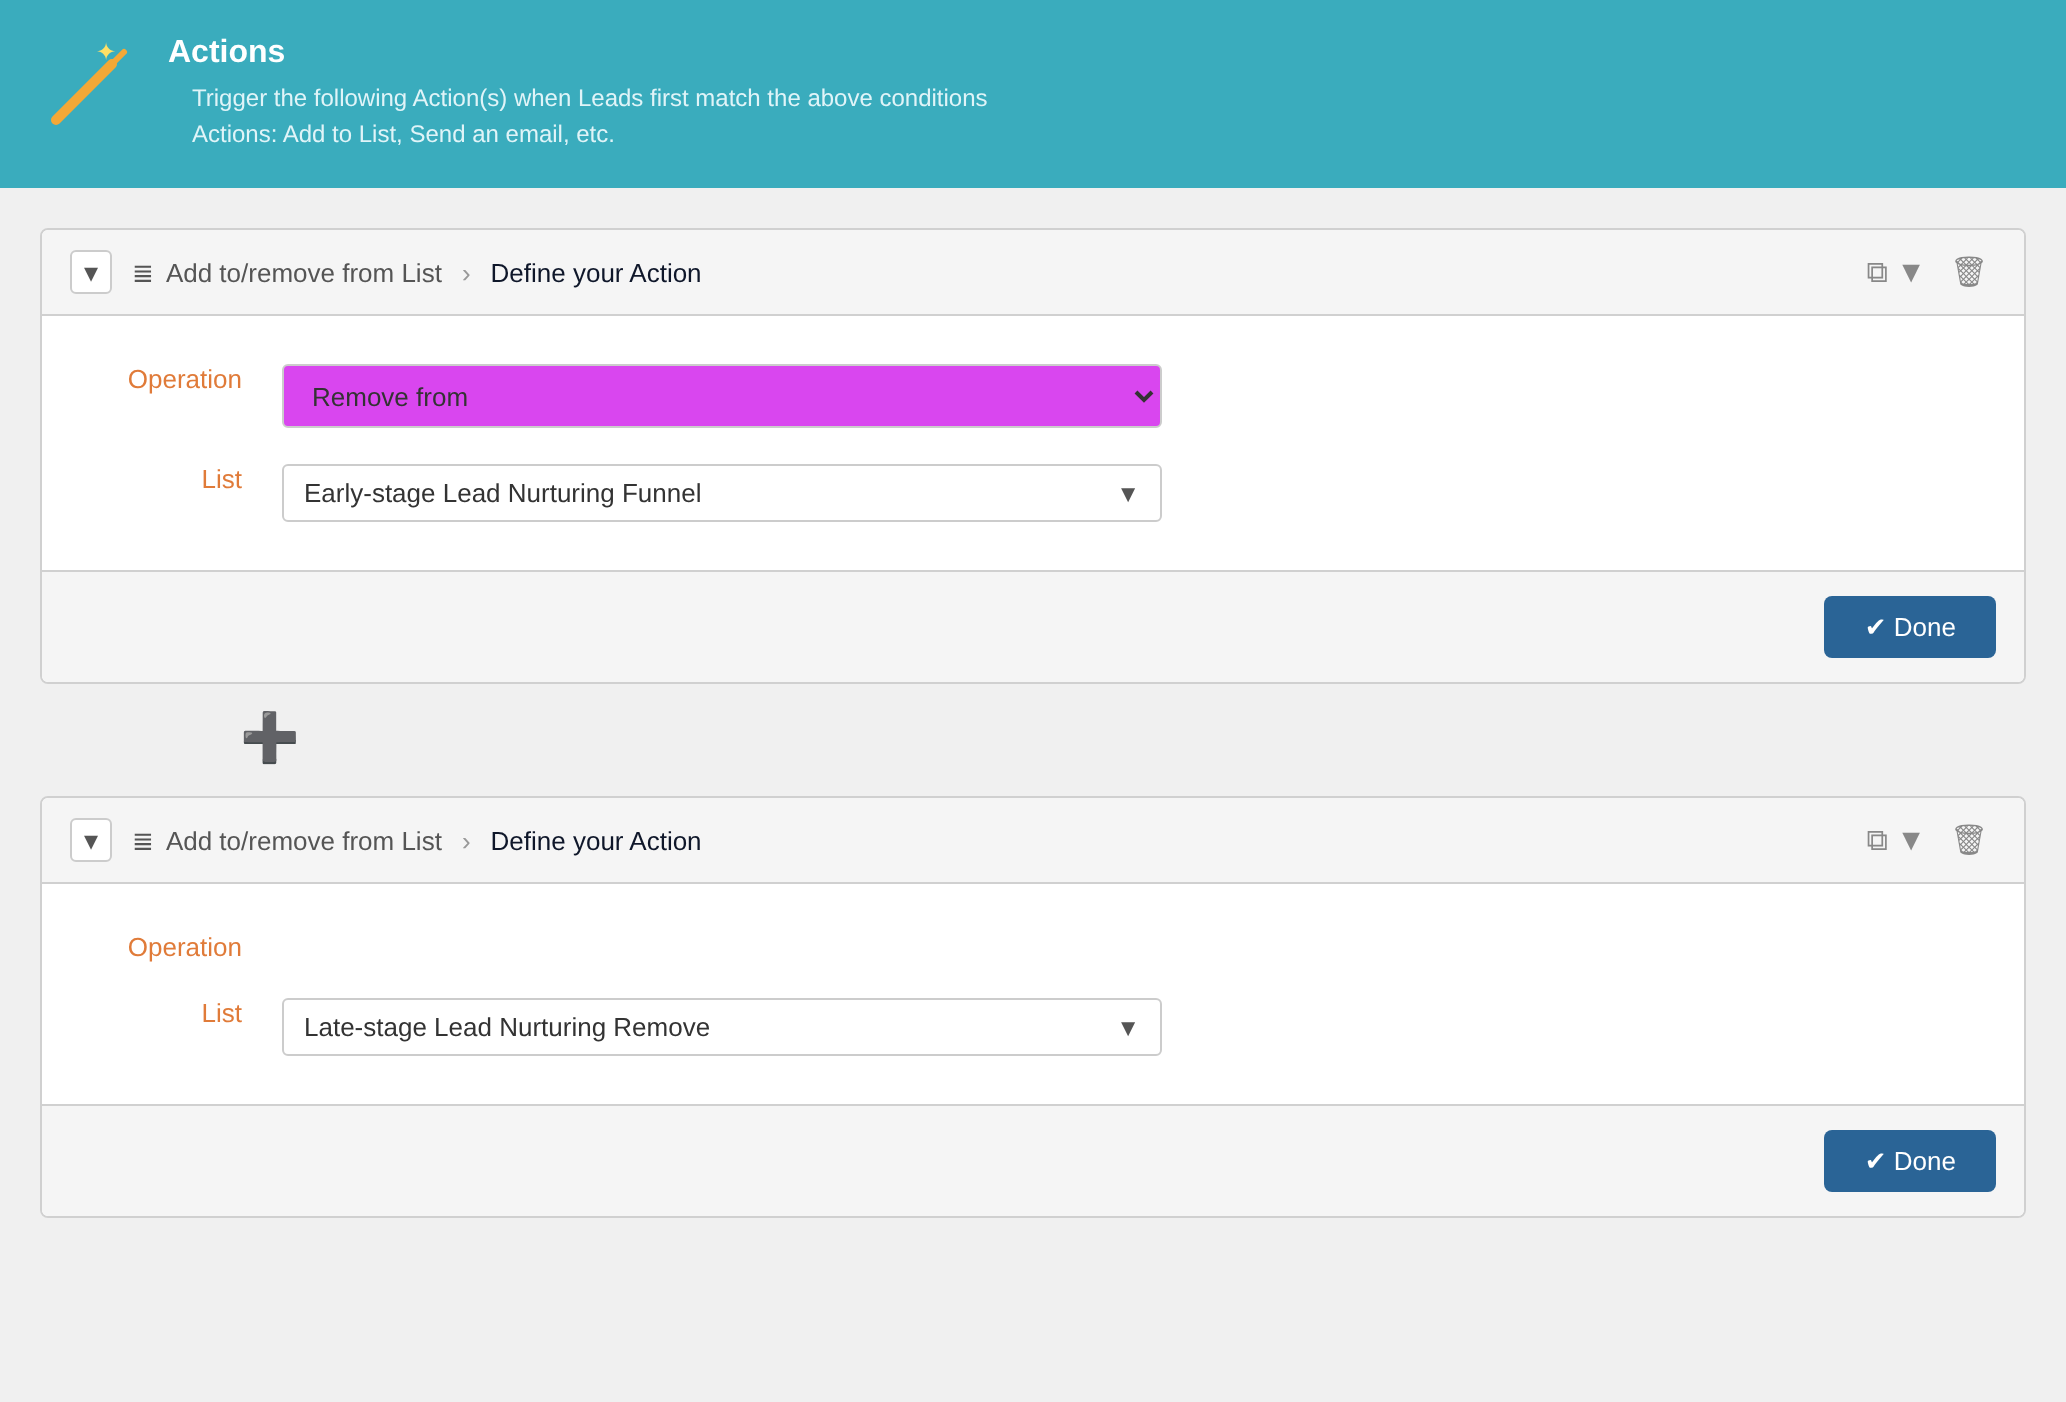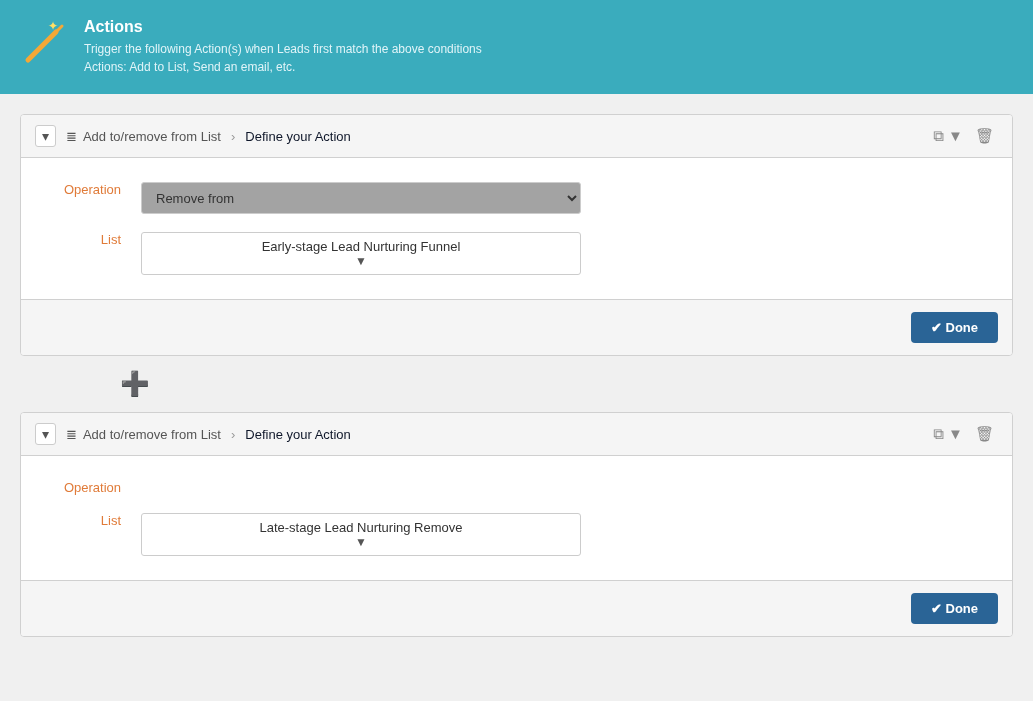--- a/index.html
+++ b/index.html
@@ -25,20 +25,21 @@
     .header-text h1 {
       font-size: 16px;
       color: #fff;
       font-weight: bold;
       margin-bottom: 4px;
     }
     .header-text p {
       font-size: 12px;
       color: #e0f4f8;
       line-height: 1.5;
+      margin-left: 12px;
     }
 
     
     .main {
       padding: 20px;
       display: flex;
       flex-direction: column;
       gap: 0;
     }
 
@@ -122,39 +123,38 @@
       flex-shrink: 0;
     }
 
     .form-control-select {
       width: 440px;
       padding: 6px 10px;
       border: 1px solid #ccc;
       border-radius: 3px;
       font-size: 13px;
       color: #333;
-      background: #a3a3a3;
+      background: #d946ef;
       appearance: auto;
       cursor: pointer;
     }
 
     .form-control-dropdown {
       width: 440px;
       padding: 6px 10px;
       border: 1px solid #ccc;
       border-radius: 3px;
       font-size: 13px;
       color: #333;
       background: #fff;
       display: flex;
       align-items: center;
       justify-content: space-between;
       cursor: pointer;
       position: relative;
-      flex-direction: column;
     }
 
     .dropdown-arrow {
       color: #555;
       font-size: 12px;
     }
 
     .action-footer {
       background: #f5f5f5;
       border-top: 1px solid #d0d0d0;
@@ -167,21 +167,20 @@
       background: #2a6496;
       color: #fff;
       border: none;
       border-radius: 4px;
       padding: 8px 20px;
       font-size: 13px;
       cursor: pointer;
       display: flex;
       align-items: center;
       gap: 6px;
-      font-weight: bold;
     }
 
     
     .add-area {
       padding: 16px 0 16px 100px;
       display: flex;
       align-items: center;
     }
     .add-btn {
       background: none;

